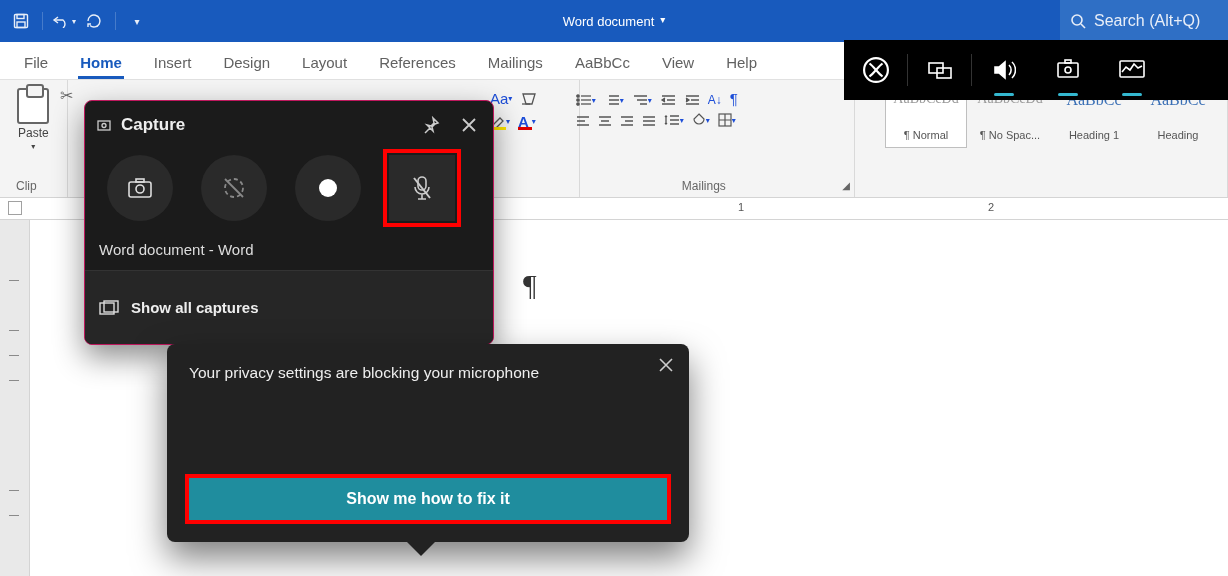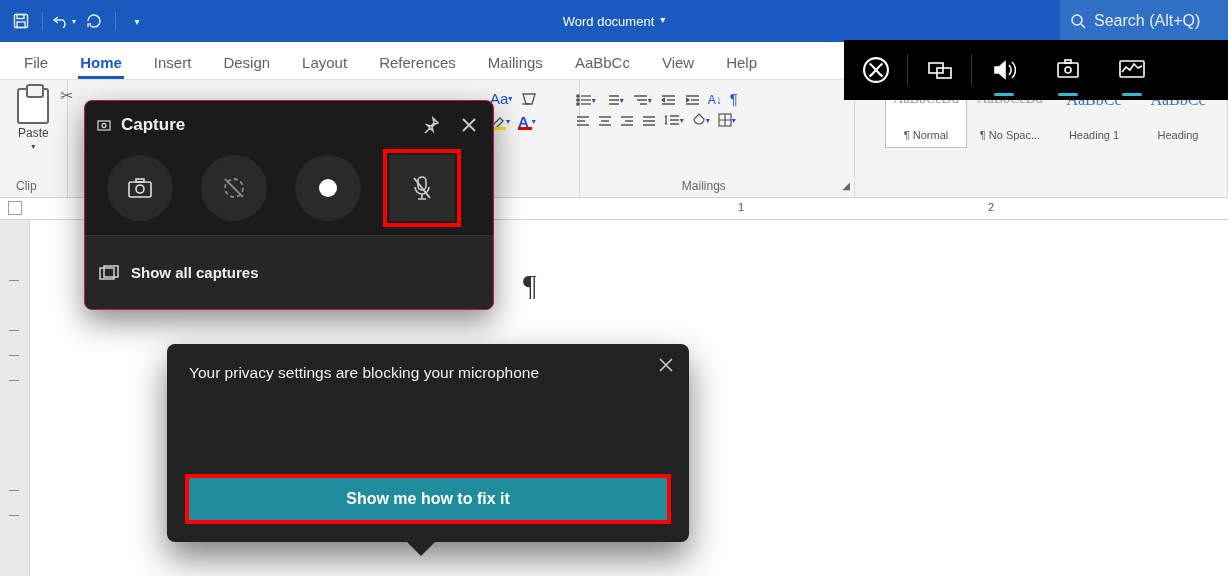--- a/index.html
+++ b/index.html
@@ -388,20 +388,21 @@
         </svg>
       </div>
     <div class="circ hl">
         <svg width="22" height="26" viewBox="0 0 22 26" fill="none" stroke="#ccc" stroke-width="1.6">
           <rect x="7" y="2" width="8" height="13" rx="4"></rect>
           <path d="M4 12a7 7 0 0 0 14 0M11 19v5M7 24h8"></path>
           <path d="M3 3l16 20" stroke-width="2"></path>
         </svg>
       </div>
   </div>
+  <div class="cap-sub">Word document - Word</div>
   <div class="cap-foot">
     <svg width="20" height="16" viewBox="0 0 20 16" fill="none" stroke="#ddd" stroke-width="1.4">
         <rect x="1" y="3" width="14" height="11"></rect>
         <rect x="5" y="1" width="14" height="11"></rect>
       </svg>
     <span>Show all captures</span>
   </div>
 </div>
 
 <div class="privacy">

